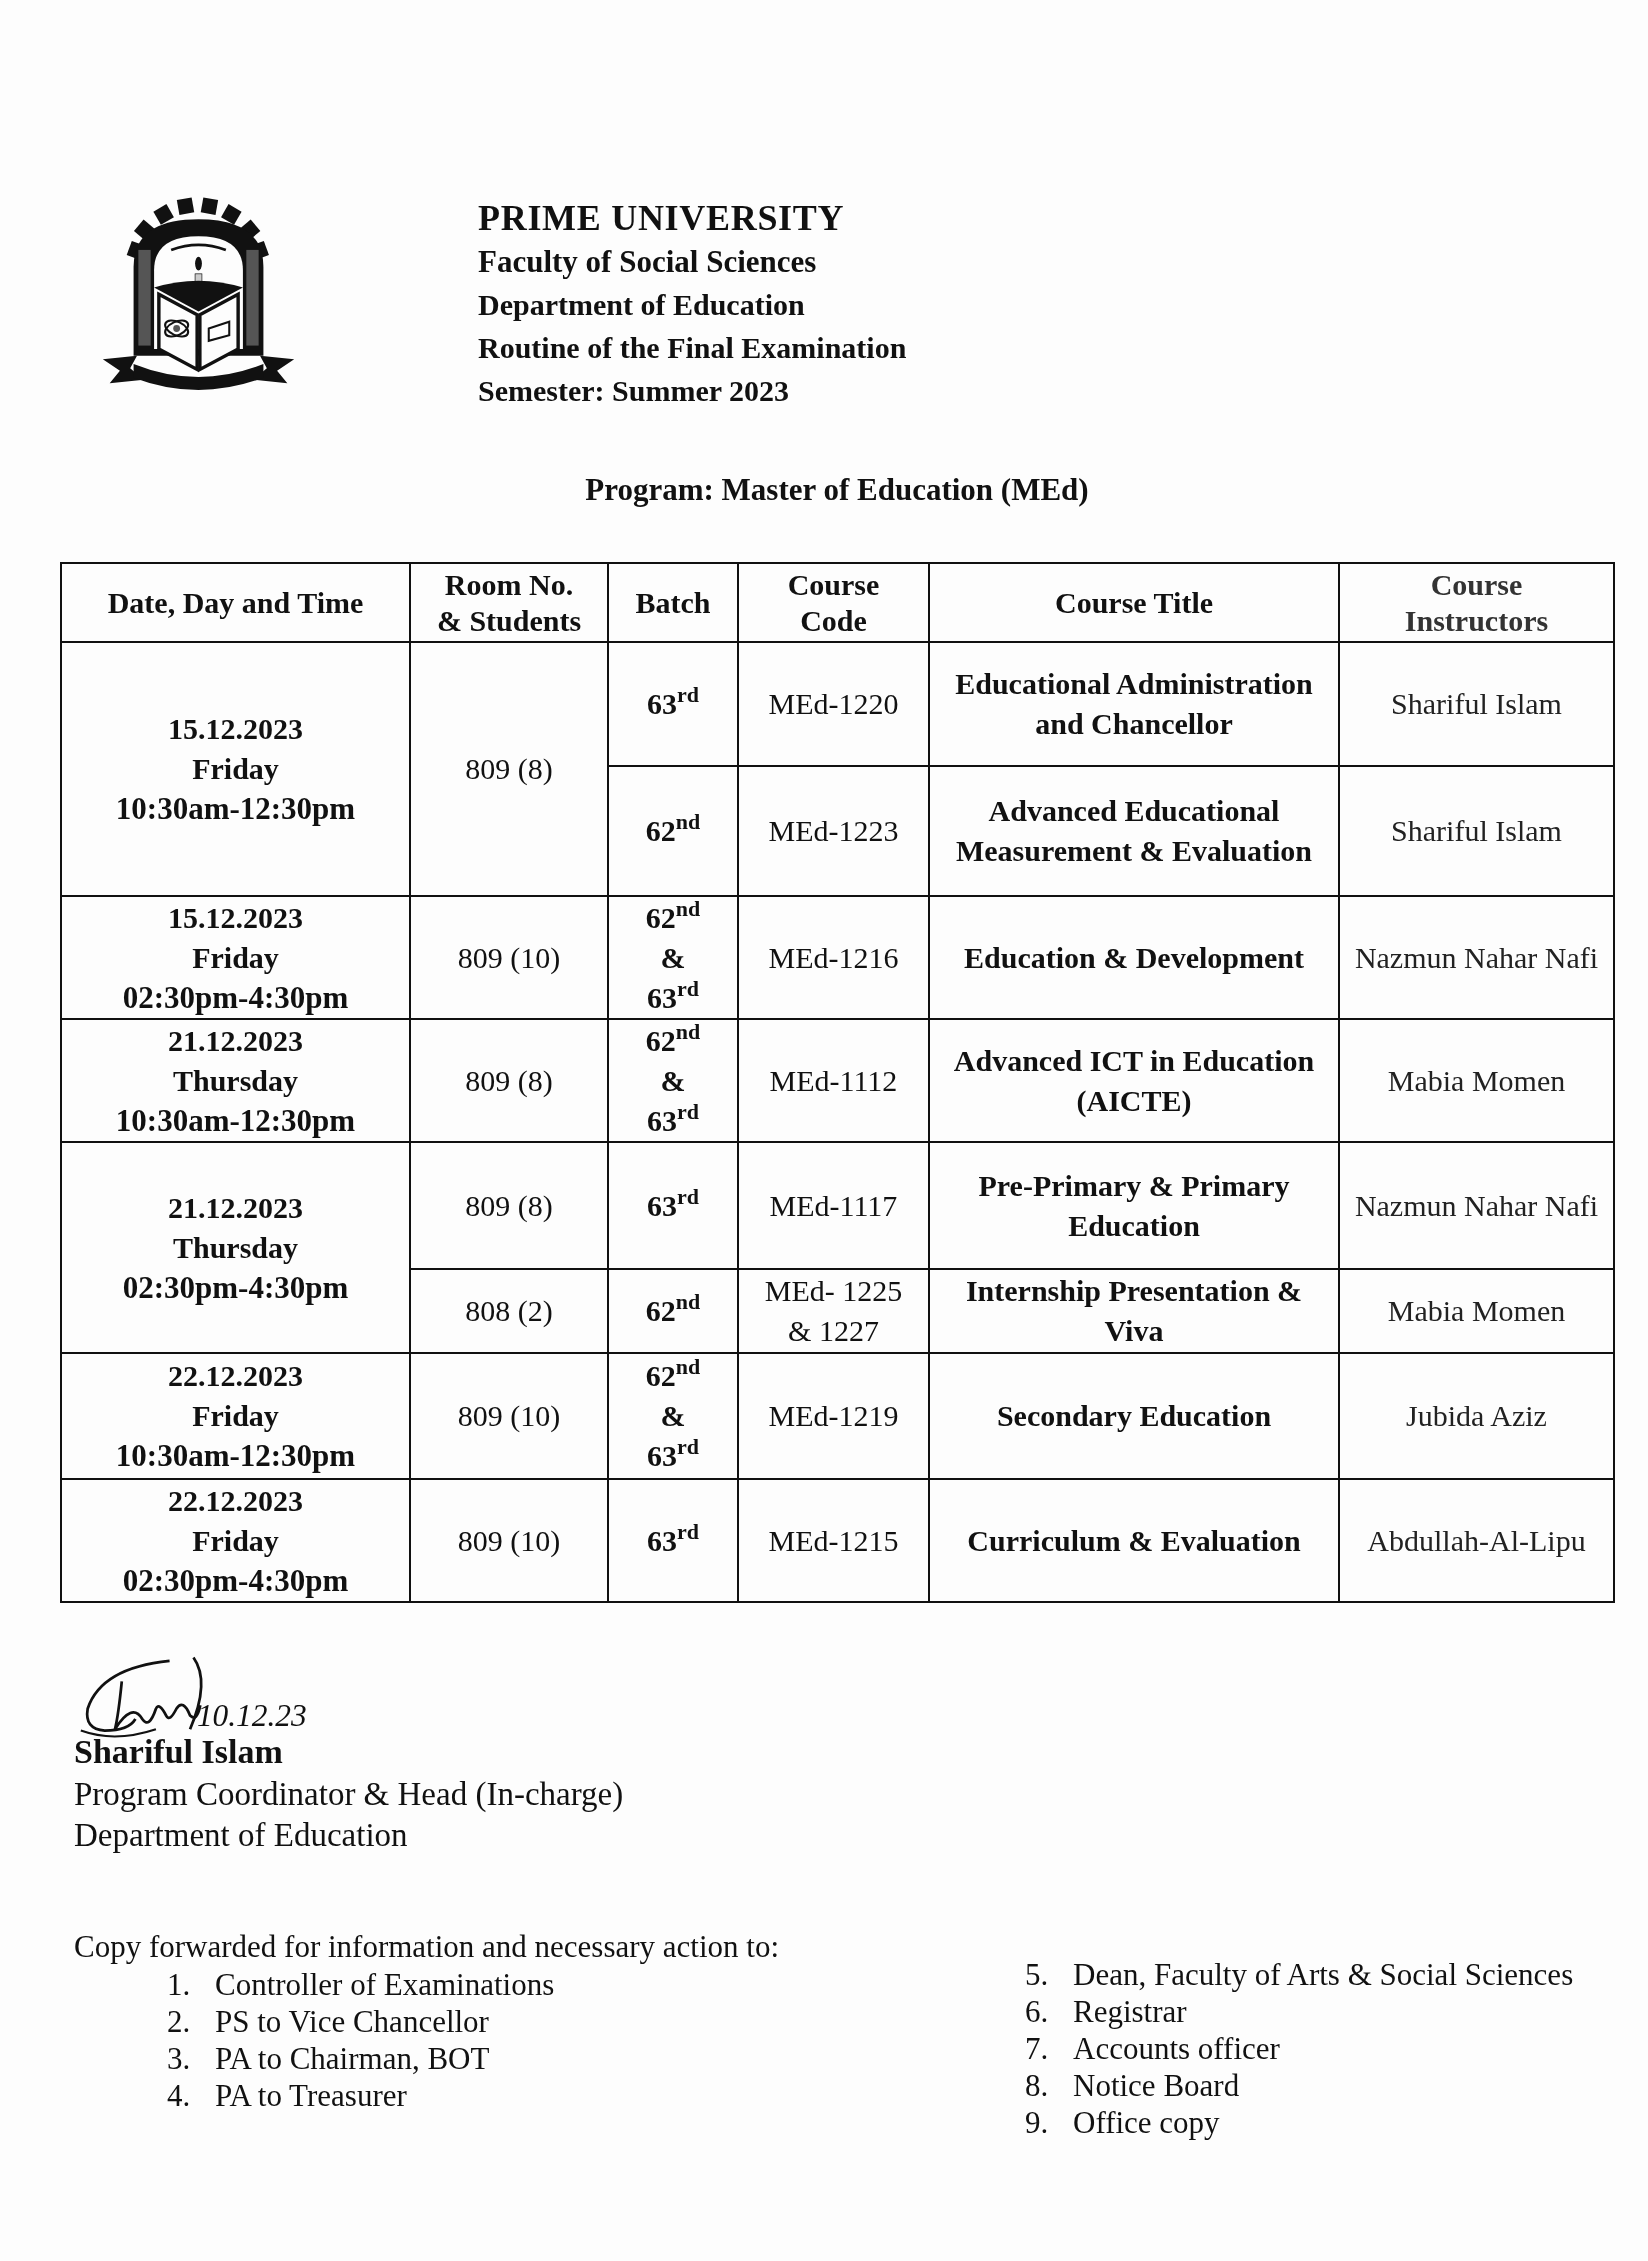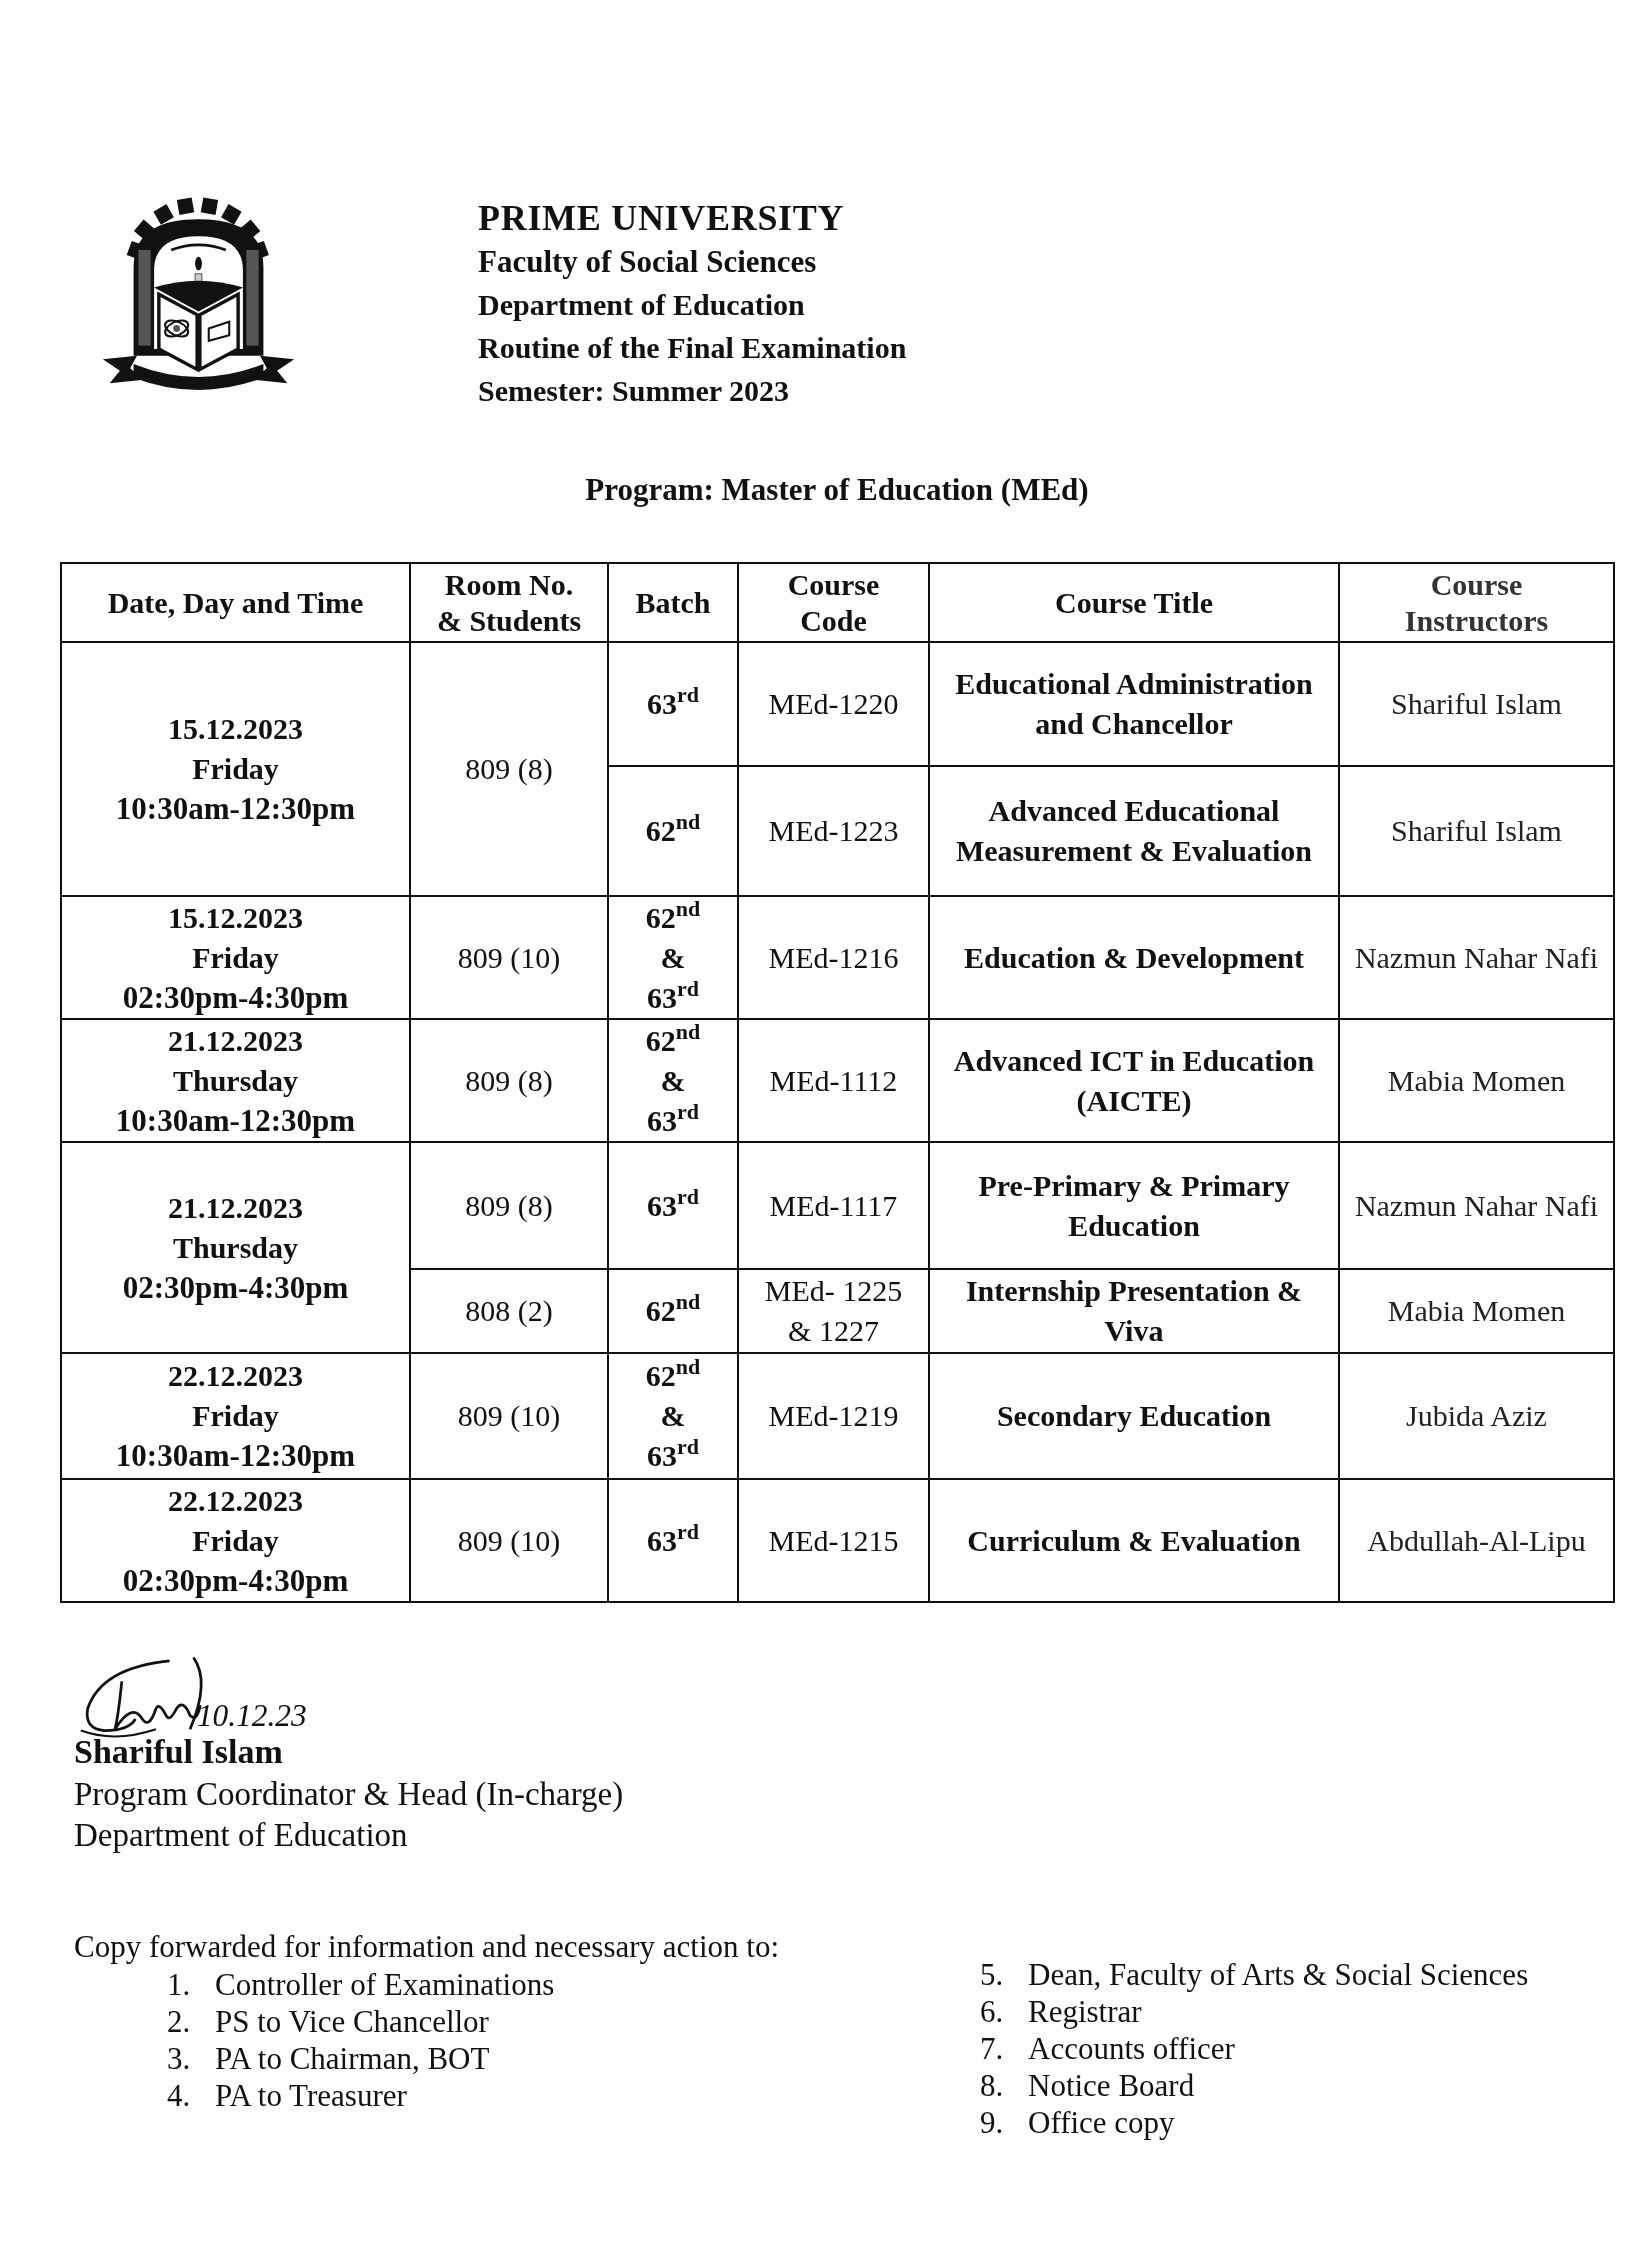--- a/index.html
+++ b/index.html
@@ -127,21 +127,21 @@
     position: absolute;
     list-style: none;
     margin: 0;
     padding: 0;
     font-size: 31px;
     line-height: 37px;
   }
   .copy-list li { white-space: nowrap; }
   .copy-list .num { display: inline-block; width: 48px; }
   .copy-left { left: 139px; top: 1966px; margin-left: 28px; }
-  .copy-right { left: 980px; top: 1956px; }
+  .copy-right { left: 1025px; top: 1956px; }
 </style>
 </head>
 <body>
 
 <div class="page">
 
   <svg class="logo" viewBox="0 0 300 300">
 
     <g fill="#111">
       <rect x="60" y="55" width="22" height="22" transform="rotate(-50 71 66)"></rect>

